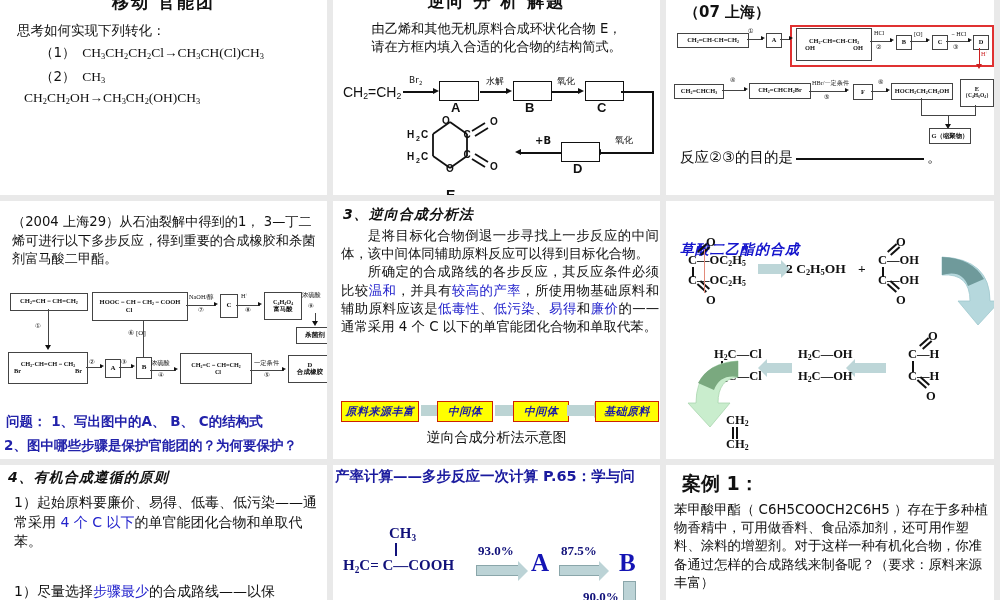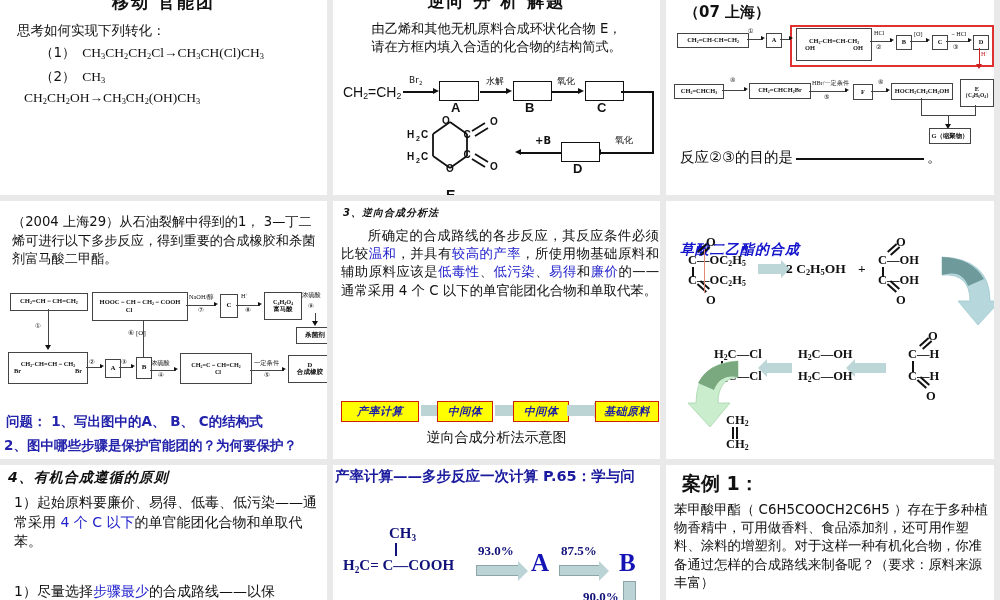--- a/index.html
+++ b/index.html
@@ -74,21 +74,21 @@
     vertical-align:2px;margin:0 3px;}
 
   
   .s4-p{position:absolute;top:12px;left:12px;width:310px;font-size:13.2px;
     line-height:1.42;color:#111;}
   .s4-canvas{position:absolute;top:88px;left:2px;width:330px;height:120px;}
   .s4-q1{position:absolute;top:212px;left:6px;font-size:13.5px;font-weight:bold;color:#2222aa;white-space:nowrap;}
   .s4-q2{position:absolute;top:236px;left:4px;font-size:13.5px;font-weight:bold;color:#2222aa;white-space:nowrap;}
 
   
-  .s5-h{position:absolute;top:5px;left:10px;font-size:10px;font-weight:bold;
+  .s5-h{position:absolute;top:5px;left:10px;font-size:14px;font-weight:bold;
     color:#111;font-style:italic;letter-spacing:1px;}
   .s5-body{position:absolute;top:26px;left:8px;width:318px;font-size:13.4px;
     line-height:1.36;color:#111;text-align:justify;}
   .s5-chain{position:absolute;top:197px;left:4px;width:326px;height:26px;}
   .ybox{position:absolute;background:#ffff00;border:1.4px solid #cc2200;
     color:#1a1aa8;font-weight:bold;font-size:11px;font-style:italic;
     display:flex;align-items:center;justify-content:center;height:19px;
     font-family:"DejaVu Sans",sans-serif;letter-spacing:.5px;}
   .fatarrow{position:absolute;height:11px;background:#bcd4d4;}
   .fatarrow:after{content:"";position:absolute;right:-8px;top:-3px;width:0;height:0;
@@ -392,24 +392,25 @@
     </div>
 
     <div class="s4-q1 cn">问题： 1、写出图中的A、 B、 C的结构式</div>
     <div class="s4-q2 cn">2、图中哪些步骤是保护官能团的？为何要保护？</div>
   </div>
   <div class="gap"></div>
 
   <div class="slide">
     <div class="s5-h cn">3、逆向合成分析法</div>
     <div class="s5-body cn">
+      <span style="display:block;text-indent:2em;">是将目标化合物倒退一步寻找上一步反应的中间体，该中间体同辅助原料反应可以得到目标化合物。</span>
       <span style="display:block;text-indent:2em;" id="s5p2"><span style="color: rgb(17, 17, 17);">所确定的合成路线的各步反应，其反应条件必须比较</span><span style="color: rgb(34, 34, 204);">温和</span><span style="color: rgb(17, 17, 17);">，并具有</span><span style="color: rgb(34, 34, 204);">较高的产率</span><span style="color: rgb(17, 17, 17);">，所使用物基础原料和辅助原料应该是</span><span style="color: rgb(34, 34, 204);">低毒性</span><span style="color: rgb(17, 17, 17);">、</span><span style="color: rgb(34, 34, 204);">低污染</span><span style="color: rgb(17, 17, 17);">、</span><span style="color: rgb(34, 34, 204);">易得</span><span style="color: rgb(17, 17, 17);">和</span><span style="color: rgb(34, 34, 204);">廉价</span><span style="color: rgb(17, 17, 17);">的——通常采用 4 个 C 以下的单官能团化合物和单取代苯。</span></span>
     </div>
     <div class="s5-chain">
-      <div class="ybox" style="left:4px;top:3px;width:76px;">产率计算</div>
+      <div class="ybox" style="left:4px;top:3px;width:76px;">原料来源丰富</div>
       <div class="fatarrow" style="left:84px;top:7px;width:22px;"></div>
       <div class="ybox" style="left:100px;top:3px;width:54px;">中间体</div>
       <div class="fatarrow" style="left:158px;top:7px;width:22px;"></div>
       <div class="ybox" style="left:176px;top:3px;width:54px;">中间体</div>
       <div class="fatarrow" style="left:230px;top:7px;width:28px;"></div>
       <div class="ybox" style="left:258px;top:3px;width:62px;">基础原料</div>
     </div>
     <div class="s5-cap cn">逆向合成分析法示意图</div>
   </div>
   <div class="gap"></div>

